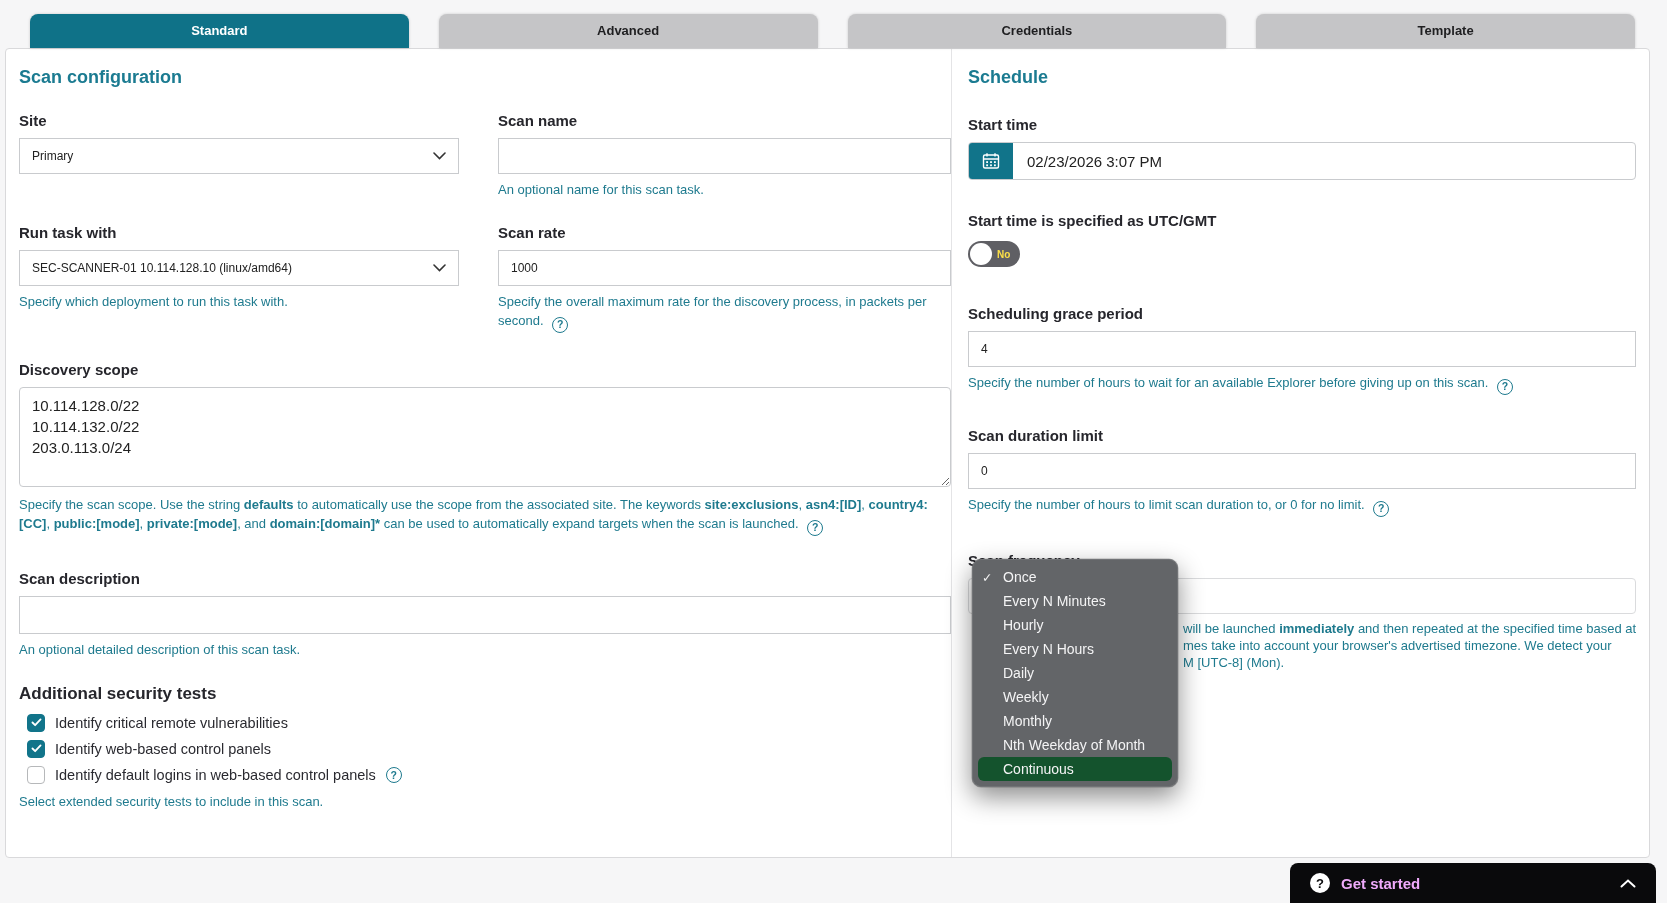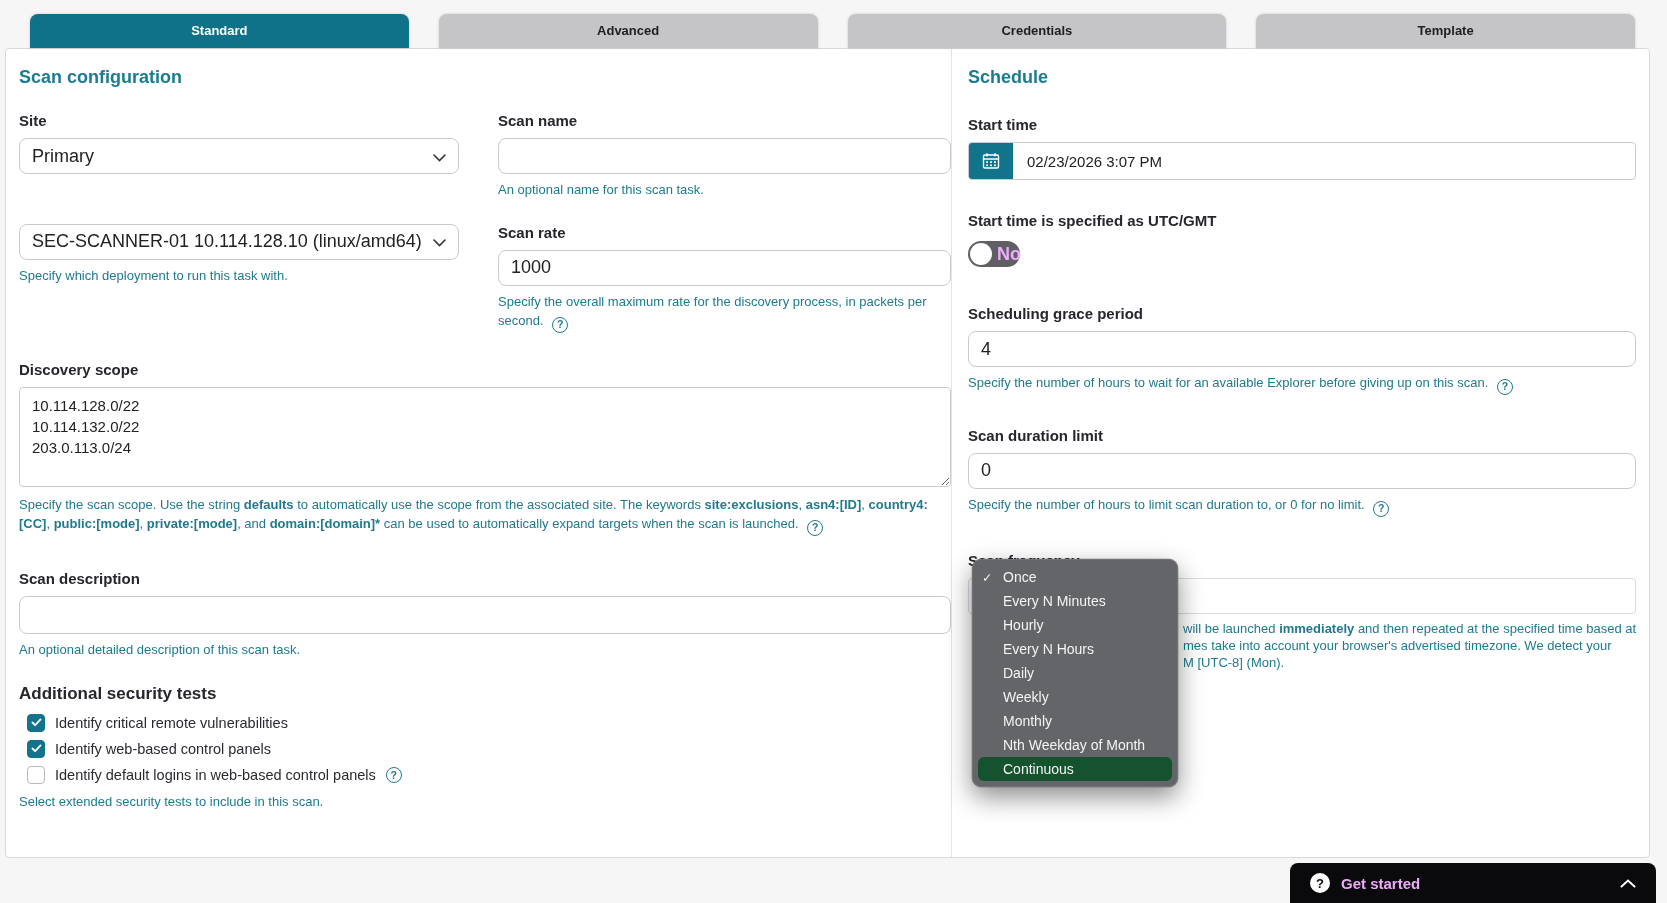--- a/index.html
+++ b/index.html
@@ -25,22 +25,22 @@
     position:absolute; left:5px; top:48px; width:1645px; height:810px;
     background:#fff; border:1px solid #d9d9db; border-radius:4px;
     display:flex; z-index:2;
   }
   .left-pane  { width:951px; padding:0 0 0 13px; border-right:1px solid #e4e4e6; }
   .right-pane { flex:1; padding:0 16px; position:relative; }
   .section-h { margin:18px 0 0; font-size:18px; font-weight:700; color:#1b7b91; }
   .flabel { font-size:15px; font-weight:700; color:#26262c; margin:0 0 9px; }
   .grid { display:grid; grid-template-columns:440px 453px; column-gap:39px; margin-top:24px; row-gap:24px; }
   .select, .tinput {
-    width:100%; height:36px; border:1px solid #c9cbce; border-radius:8px;
-    background:#fff; font-size:18px; color:#222; padding:0 12px;
+    width:100%; height:36px; border:1px solid #c9cbce; border-radius:0;
+    background:#fff; font-size:12px; color:#222; padding:0 12px;
     display:flex; align-items:center; font-family:inherit;
   }
   .select { justify-content:space-between; cursor:pointer; }
   input.tinput { display:block; }
   .helper { font-size:13px; color:#1e7a8e; margin-top:6px; line-height:1.5; }
   .helper b { font-weight:700; }
   textarea.scope {
     width:932px; height:100px; border:1px solid #c9cbce; border-radius:4px;
     font-family:inherit; font-size:15px; line-height:21px; color:#222;
     padding:7px 12px; margin-top:0;
@@ -57,21 +57,21 @@
     width:18px; height:18px; border-radius:4px; border:1.5px solid #b6b8ba; background:#fff;
     display:flex; align-items:center; justify-content:center; flex:none;
   }
   .cbox.checked { background:#11748a; border-color:#11748a; }
   
   .datetime { display:flex; align-items:center; height:38px; border:1px solid #c9cbce; border-radius:4px; overflow:hidden; cursor:pointer; }
   .cal-btn { width:44px; height:100%; background:#11748a; display:flex; align-items:center; justify-content:center; flex:none; }
   .dt-text { padding-left:14px; font-size:15px; color:#222; }
   .toggle { width:52px; height:26px; border-radius:13px; background:#5f5f64; position:relative; display:flex; align-items:center; cursor:pointer; margin-top:12px; }
   .knob { position:absolute; left:2px; top:2px; width:22px; height:22px; border-radius:50%; background:#fff; }
-  .toggle-label { margin-left:29px; color:#f0abfc; font-size:18px; font-weight:600; }
+  .toggle-label { margin-left:29px; color:#fde047; font-size:10px; font-weight:600; }
   .freq-select { height:36px; border:1px solid #dadbdd; border-radius:4px; background:#fff; }
   .freq-helper { margin-top:6px; padding-left:215px; font-size:13px; color:#1e7a8e; line-height:1.32; white-space:nowrap; overflow:hidden; }
   .freq-helper b { font-weight:700; }
   
   .menu {
     position:absolute; left:20px; top:510px; width:206px; z-index:6;
     background:#636568; border:1px solid #717376; border-radius:9px;
     box-shadow:0 10px 26px rgba(0,0,0,.45), 0 0 0 .5px rgba(0,0,0,.25);
     padding:5px 5px;
   }
@@ -124,20 +124,21 @@
         </div>
       </div>
 
       <div>
         <div class="flabel">Scan name</div>
         <input class="tinput" value="" style="">
         <div class="helper">An optional name for this scan task.</div>
       </div>
 
       <div>
+        <div class="flabel">Run task with</div>
         <div class="select">
           <span class="nowrap">SEC-SCANNER-01 10.114.128.10 (linux/amd64)</span>
           <span>
             <svg width="13" height="8" viewBox="0 0 13 8">
                 <polyline points="1,1 6.5,6.5 12,1" fill="none" stroke="#333" stroke-width="1.6" stroke-linecap="round"></polyline>
               </svg>
           </span>
         </div>
         <div class="helper">Specify which deployment to run this task with.</div>
       </div>

